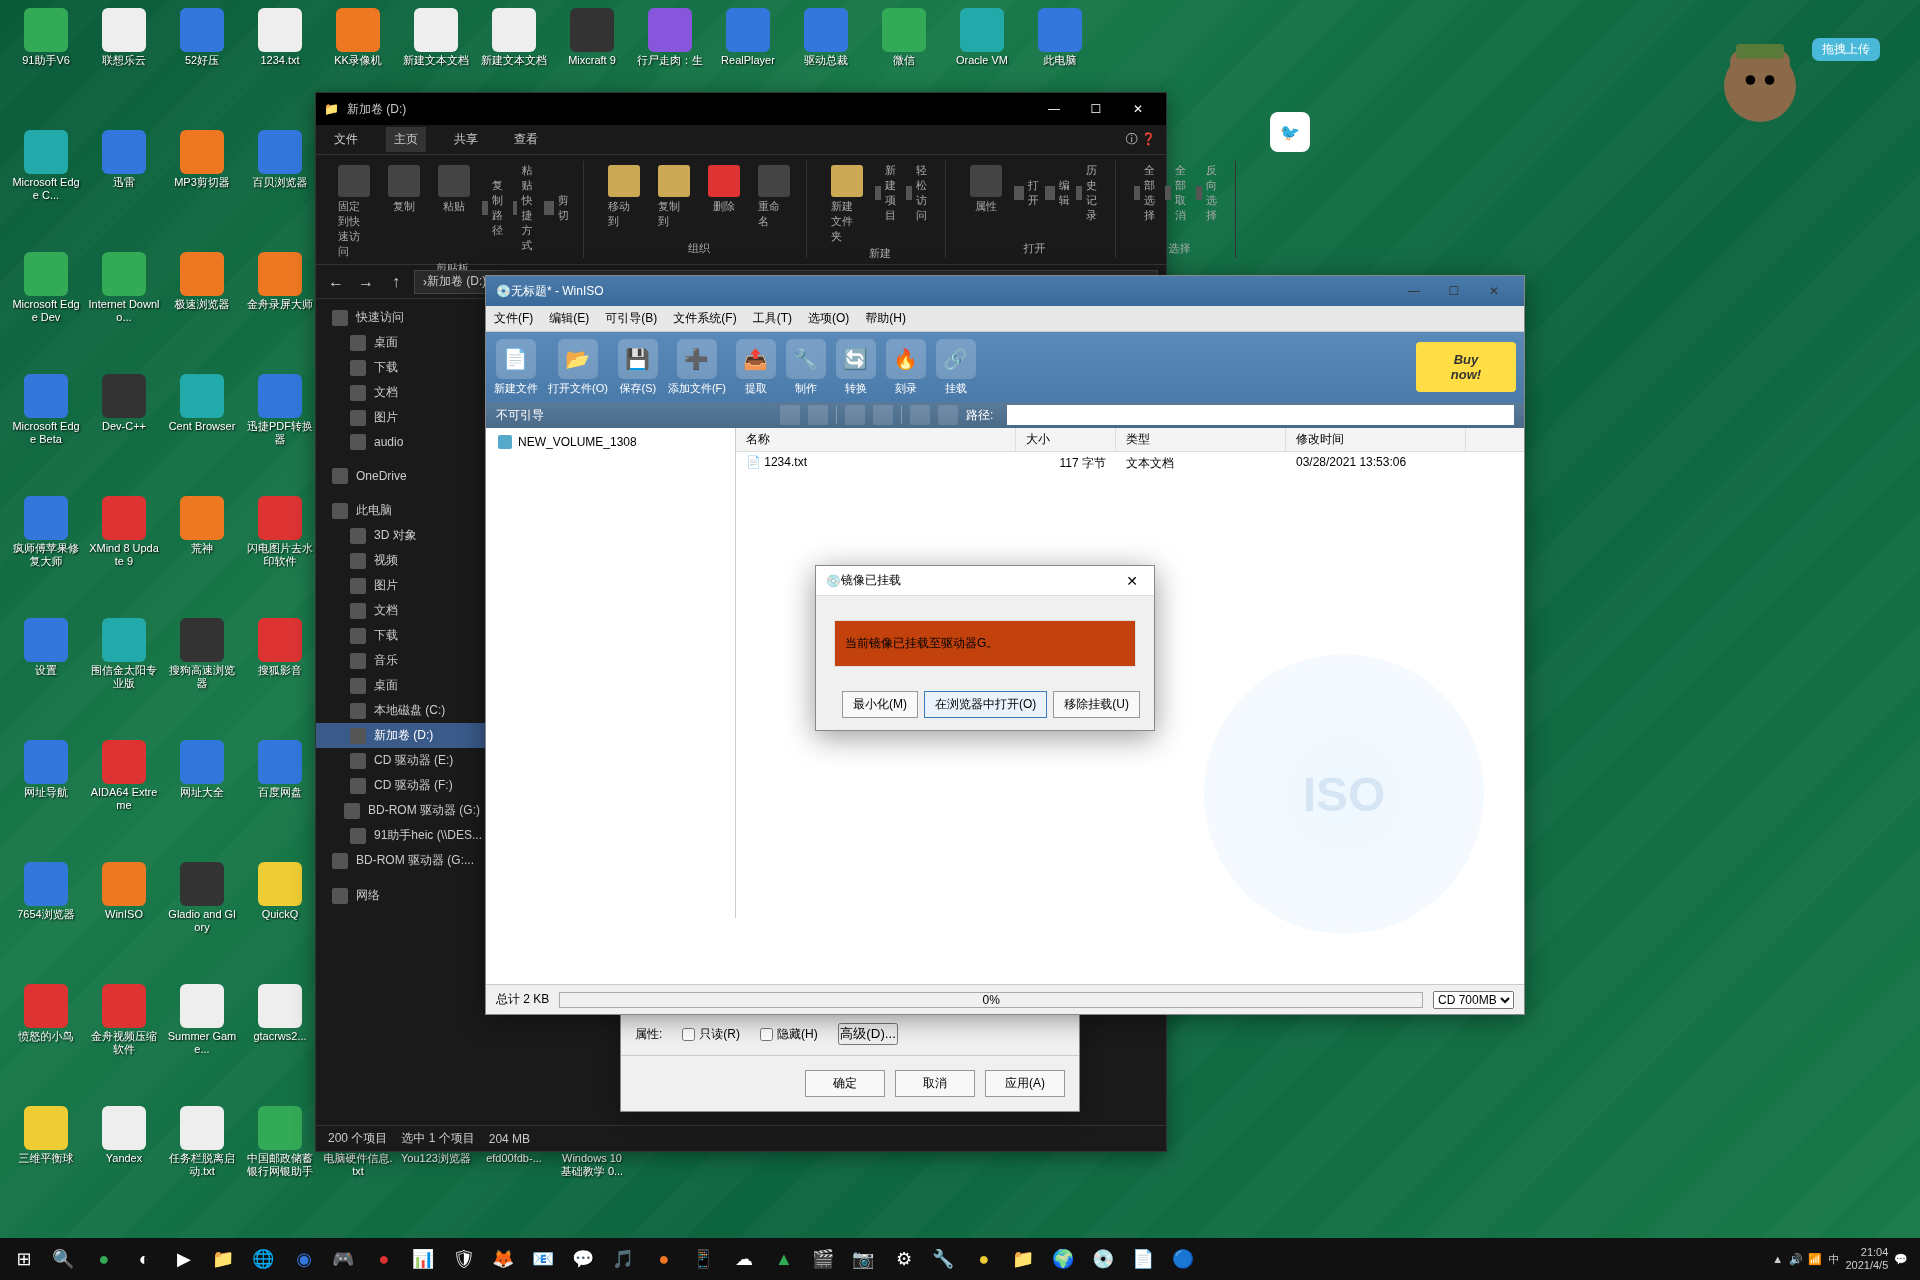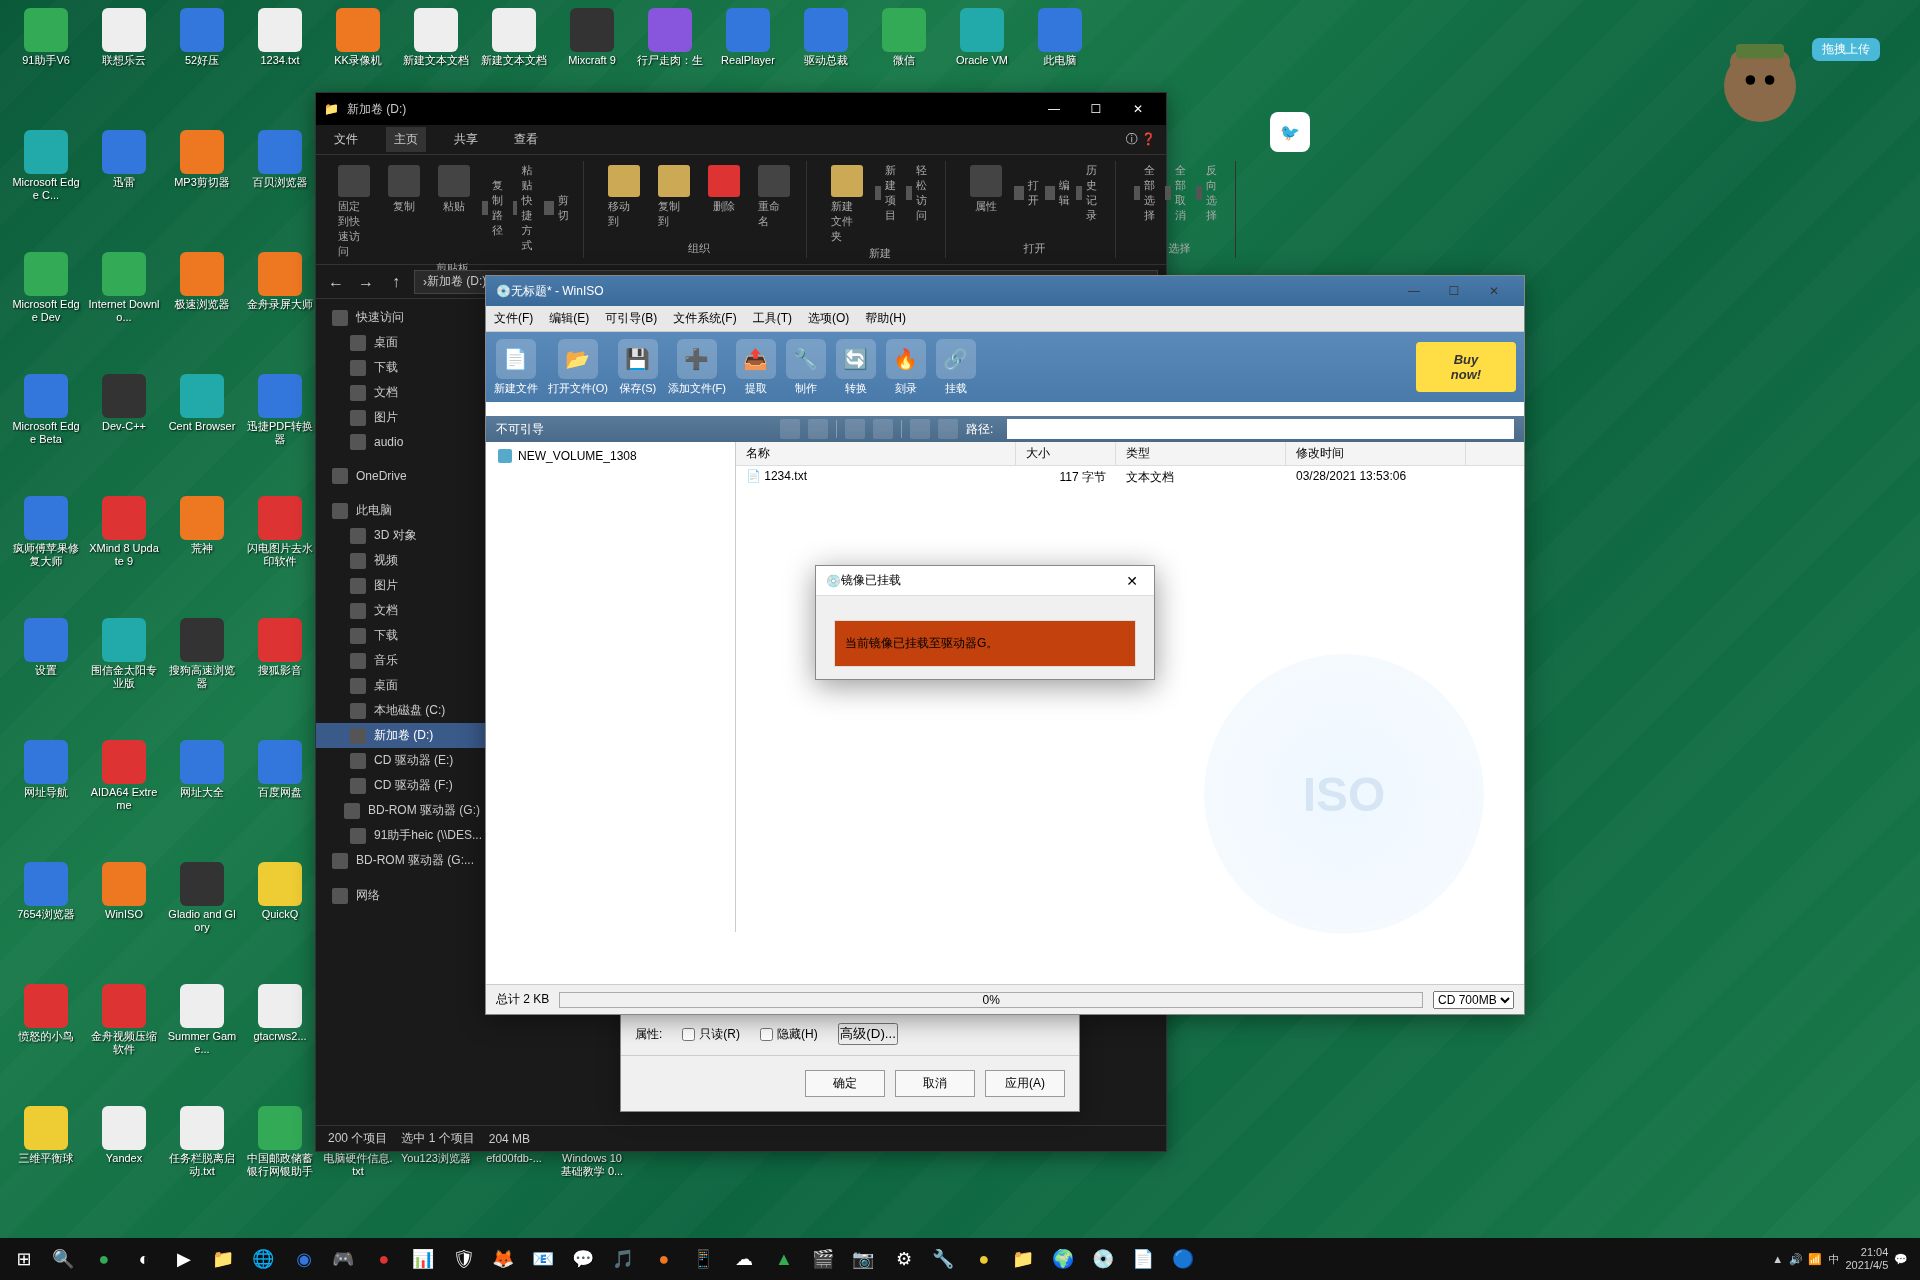--- a/index.html
+++ b/index.html
@@ -46,21 +46,21 @@
 
 .winiso { position: absolute; left: 485px; top: 275px; width: 1040px; height: 740px; background: #fff; border: 1px solid #888; box-shadow: 0 4px 24px rgba(0,0,0,0.4); }
 .winiso-title { height: 30px; background: linear-gradient(#4a7aaa, #3a6a9a); display: flex; align-items: center; padding: 0 10px; color: #fff; font-size: 12px; }
 .winiso-title .t { flex: 1; }
 .winiso-title .wbtn { width: 40px; height: 24px; display: flex; align-items: center; justify-content: center; color: #333; }
 .winiso-menu { height: 26px; background: #e8e8e8; display: flex; align-items: center; padding: 0 8px; font-size: 12px; gap: 16px; border-bottom: 1px solid #ccc; }
 .winiso-toolbar { height: 70px; background: linear-gradient(#5a8aba, #4a7aaa); display: flex; align-items: center; padding: 0 8px; gap: 10px; }
 .wtb { display: flex; flex-direction: column; align-items: center; color: #fff; font-size: 11px; gap: 2px; }
 .wtb .wi { width: 40px; height: 40px; background: rgba(255,255,255,0.2); border-radius: 6px; display: flex; align-items: center; justify-content: center; font-size: 20px; }
 .winiso-buy { margin-left: auto; width: 100px; height: 50px; background: #ffdd44; border-radius: 4px; display: flex; flex-direction: column; align-items: center; justify-content: center; font-size: 13px; font-weight: bold; color: #333; font-style: italic; }
-.winiso-header2 { height: 26px; background: linear-gradient(#5a7a9a, #4a6a8a); display: flex; align-items: center; padding: 0 10px; color: #fff; font-size: 12px; gap: 8px; margin-top: 14px; }
+.winiso-header2 { height: 26px; background: linear-gradient(#5a7a9a, #4a6a8a); display: flex; align-items: center; padding: 0 10px; color: #fff; font-size: 12px; gap: 8px; }
 .winiso-header2 .sep { width: 1px; height: 18px; background: rgba(255,255,255,0.3); }
 .winiso-header2 .tbtn { width: 20px; height: 20px; background: rgba(255,255,255,0.15); border-radius: 2px; }
 .winiso-header2 .pathbox { flex: 1; height: 20px; background: #fff; margin-left: 6px; }
 .winiso-body { display: flex; height: 490px; }
 .winiso-tree { width: 250px; background: #fff; border-right: 1px solid #ccc; font-size: 12px; padding: 4px; }
 .tree-item { padding: 3px 8px; display: flex; align-items: center; gap: 6px; }
 .tree-item .ti { width: 14px; height: 14px; background: #5ac; border-radius: 2px; }
 .winiso-list { flex: 1; background: #fff; }
 .list-header { height: 24px; background: #f4f4f4; display: flex; font-size: 12px; border-bottom: 1px solid #ddd; }
 .list-header .col { padding: 3px 10px; border-right: 1px solid #ddd; }
@@ -714,20 +714,25 @@
 </div>
 
 <div class="dlg">
   <div class="dlg-title">
     <span>💿</span>
     <span class="dt">镜像已挂载</span>
     <span class="dclose">✕</span>
   </div>
   <div class="dlg-body">
     <div class="dlg-msg">当前镜像已挂载至驱动器G。</div>
+  </div>
+  <div class="dlg-btns">
+    <button>最小化(M)</button>
+    <button class="primary">在浏览器中打开(O)</button>
+    <button>移除挂载(U)</button>
   </div>
 </div>
 
 <div class="bear">
   <svg viewBox="0 0 100 100">
       <circle cx="50" cy="55" r="30" fill="#8b6a4a"></circle>
       <circle cx="35" cy="35" r="10" fill="#8b6a4a"></circle>
       <circle cx="65" cy="35" r="10" fill="#8b6a4a"></circle>
       <circle cx="42" cy="50" r="4" fill="#000"></circle>
       <circle cx="58" cy="50" r="4" fill="#000"></circle>

